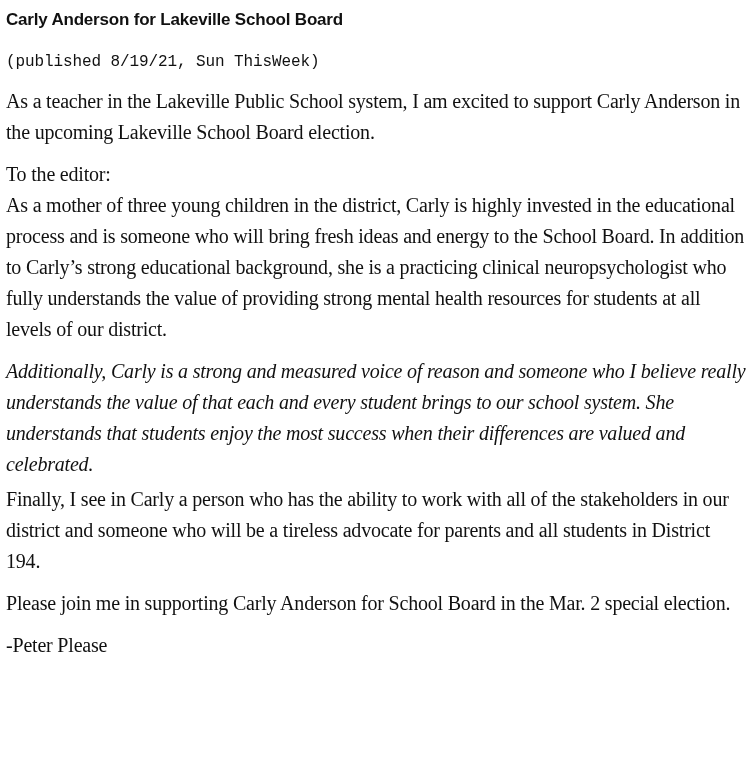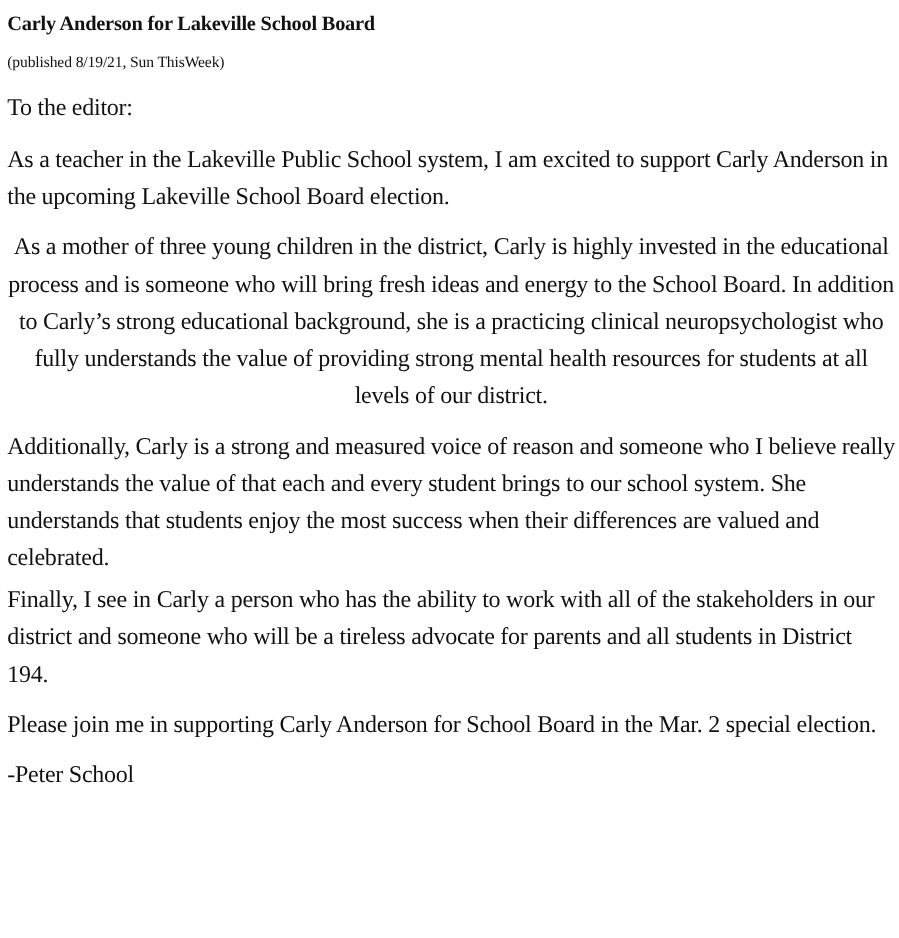--- a/index.html
+++ b/index.html
@@ -11,56 +11,56 @@
     width: 749px;
     height: 782px;
     overflow: hidden;
     color: #111111;
   }
   .doc {
     position: relative;
     padding: 8px 0 0 6px;
   }
   .title {
-    font-family: Liberation Serif, serif;
+    font-family: Liberation Sans, sans-serif;
     font-weight: bold;
     font-size: 17px;
     line-height: 24px;
     margin: 0;
     letter-spacing: -0.2px;
   }
   .publine {
-    font-family: Liberation Serif, serif;
-    font-size: 13px;
+    font-family: Liberation Mono, monospace;
+    font-size: 16px;
     line-height: 24px;
-    margin: 8px 0 0 0;
+    margin: 18px 0 0 0;
     letter-spacing: -0.1px;
   }
   .para {
     font-family: "Liberation Serif", serif;
     font-size: 20px;
     line-height: 31px;
     margin: 0;
     letter-spacing: -0.2px;
     width: 740px;
   }
   .greeting { margin-top: 11px; }
   .p1 { margin-top: 12px; }
-  .p2 { margin-top: 11px; text-align: center; }
-  .p3 { margin-top: 11px; }
+  .p2 { margin-top: 0; }
+  .p3 { margin-top: 11px; font-style: italic; }
   .p4 { margin-top: 4px; }
   .p5 { margin-top: 11px; }
   .sig { margin-top: 11px; }
 </style>
 </head>
 <body>
 
 <div class="doc">
   <p class="title">Carly Anderson for Lakeville School Board</p>
   <p class="publine">(published 8/19/21, Sun ThisWeek)</p>
+  <p class="para p1">As a teacher in the Lakeville Public School system, I am excited to support Carly Anderson in the upcoming Lakeville School Board election.</p>
   <p class="para greeting">To the editor:</p>
-  <p class="para p1">As a teacher in the Lakeville Public School system, I am excited to support Carly Anderson in the upcoming Lakeville School Board election.</p>
   <p class="para p2">As a mother of three young children in the district, Carly is highly invested in the educational process and is someone who will bring fresh ideas and energy to the School Board. In addition to Carly’s strong educational background, she is a practicing clinical neuropsychologist who fully understands the value of providing strong mental health resources for students at all levels of our district.</p>
   <p class="para p3">Additionally, Carly is a strong and measured voice of reason and someone who I believe really understands the value of that each and every student brings to our school system. She understands that students enjoy the most success when their differences are valued and celebrated.</p>
   <p class="para p4">Finally, I see in Carly a person who has the ability to work with all of the stakeholders in our district and someone who will be a tireless advocate for parents and all students in District 194.</p>
   <p class="para p5">Please join me in supporting Carly Anderson for School Board in the Mar. 2 special election.</p>
-  <p class="para sig">-Peter School</p>
+  <p class="para sig">-Peter Please</p>
 </div>
 
 </body></html>

